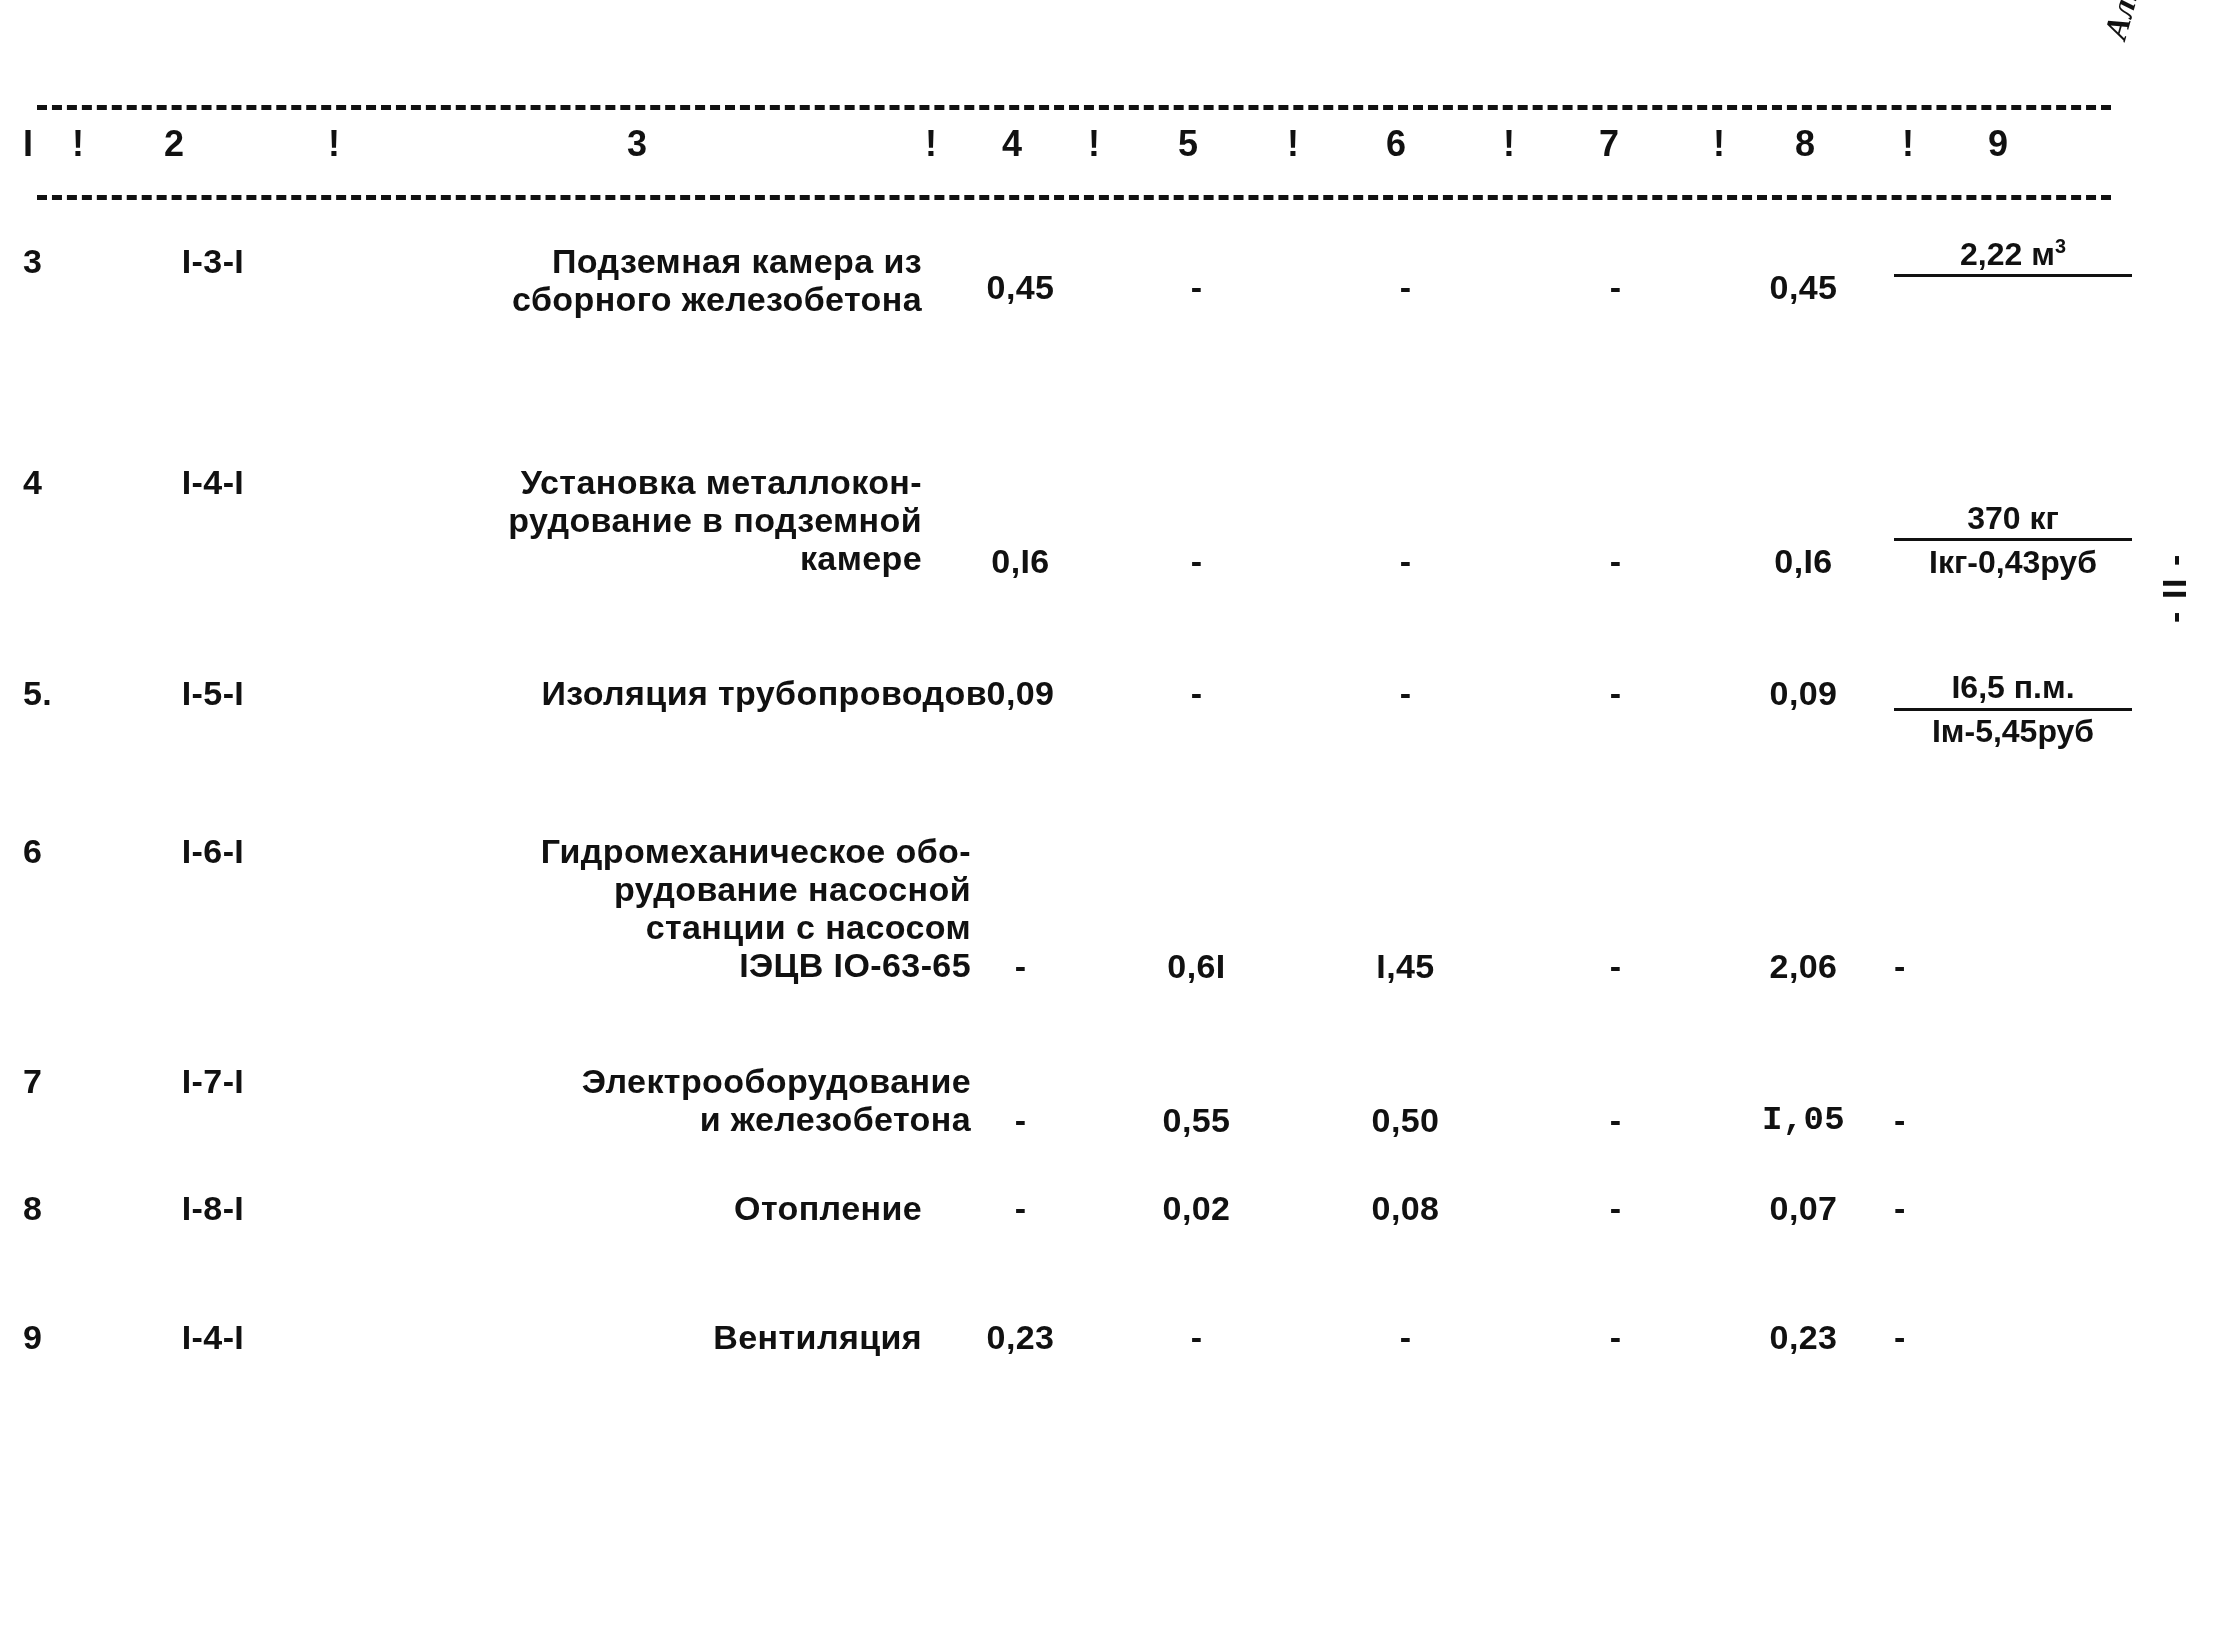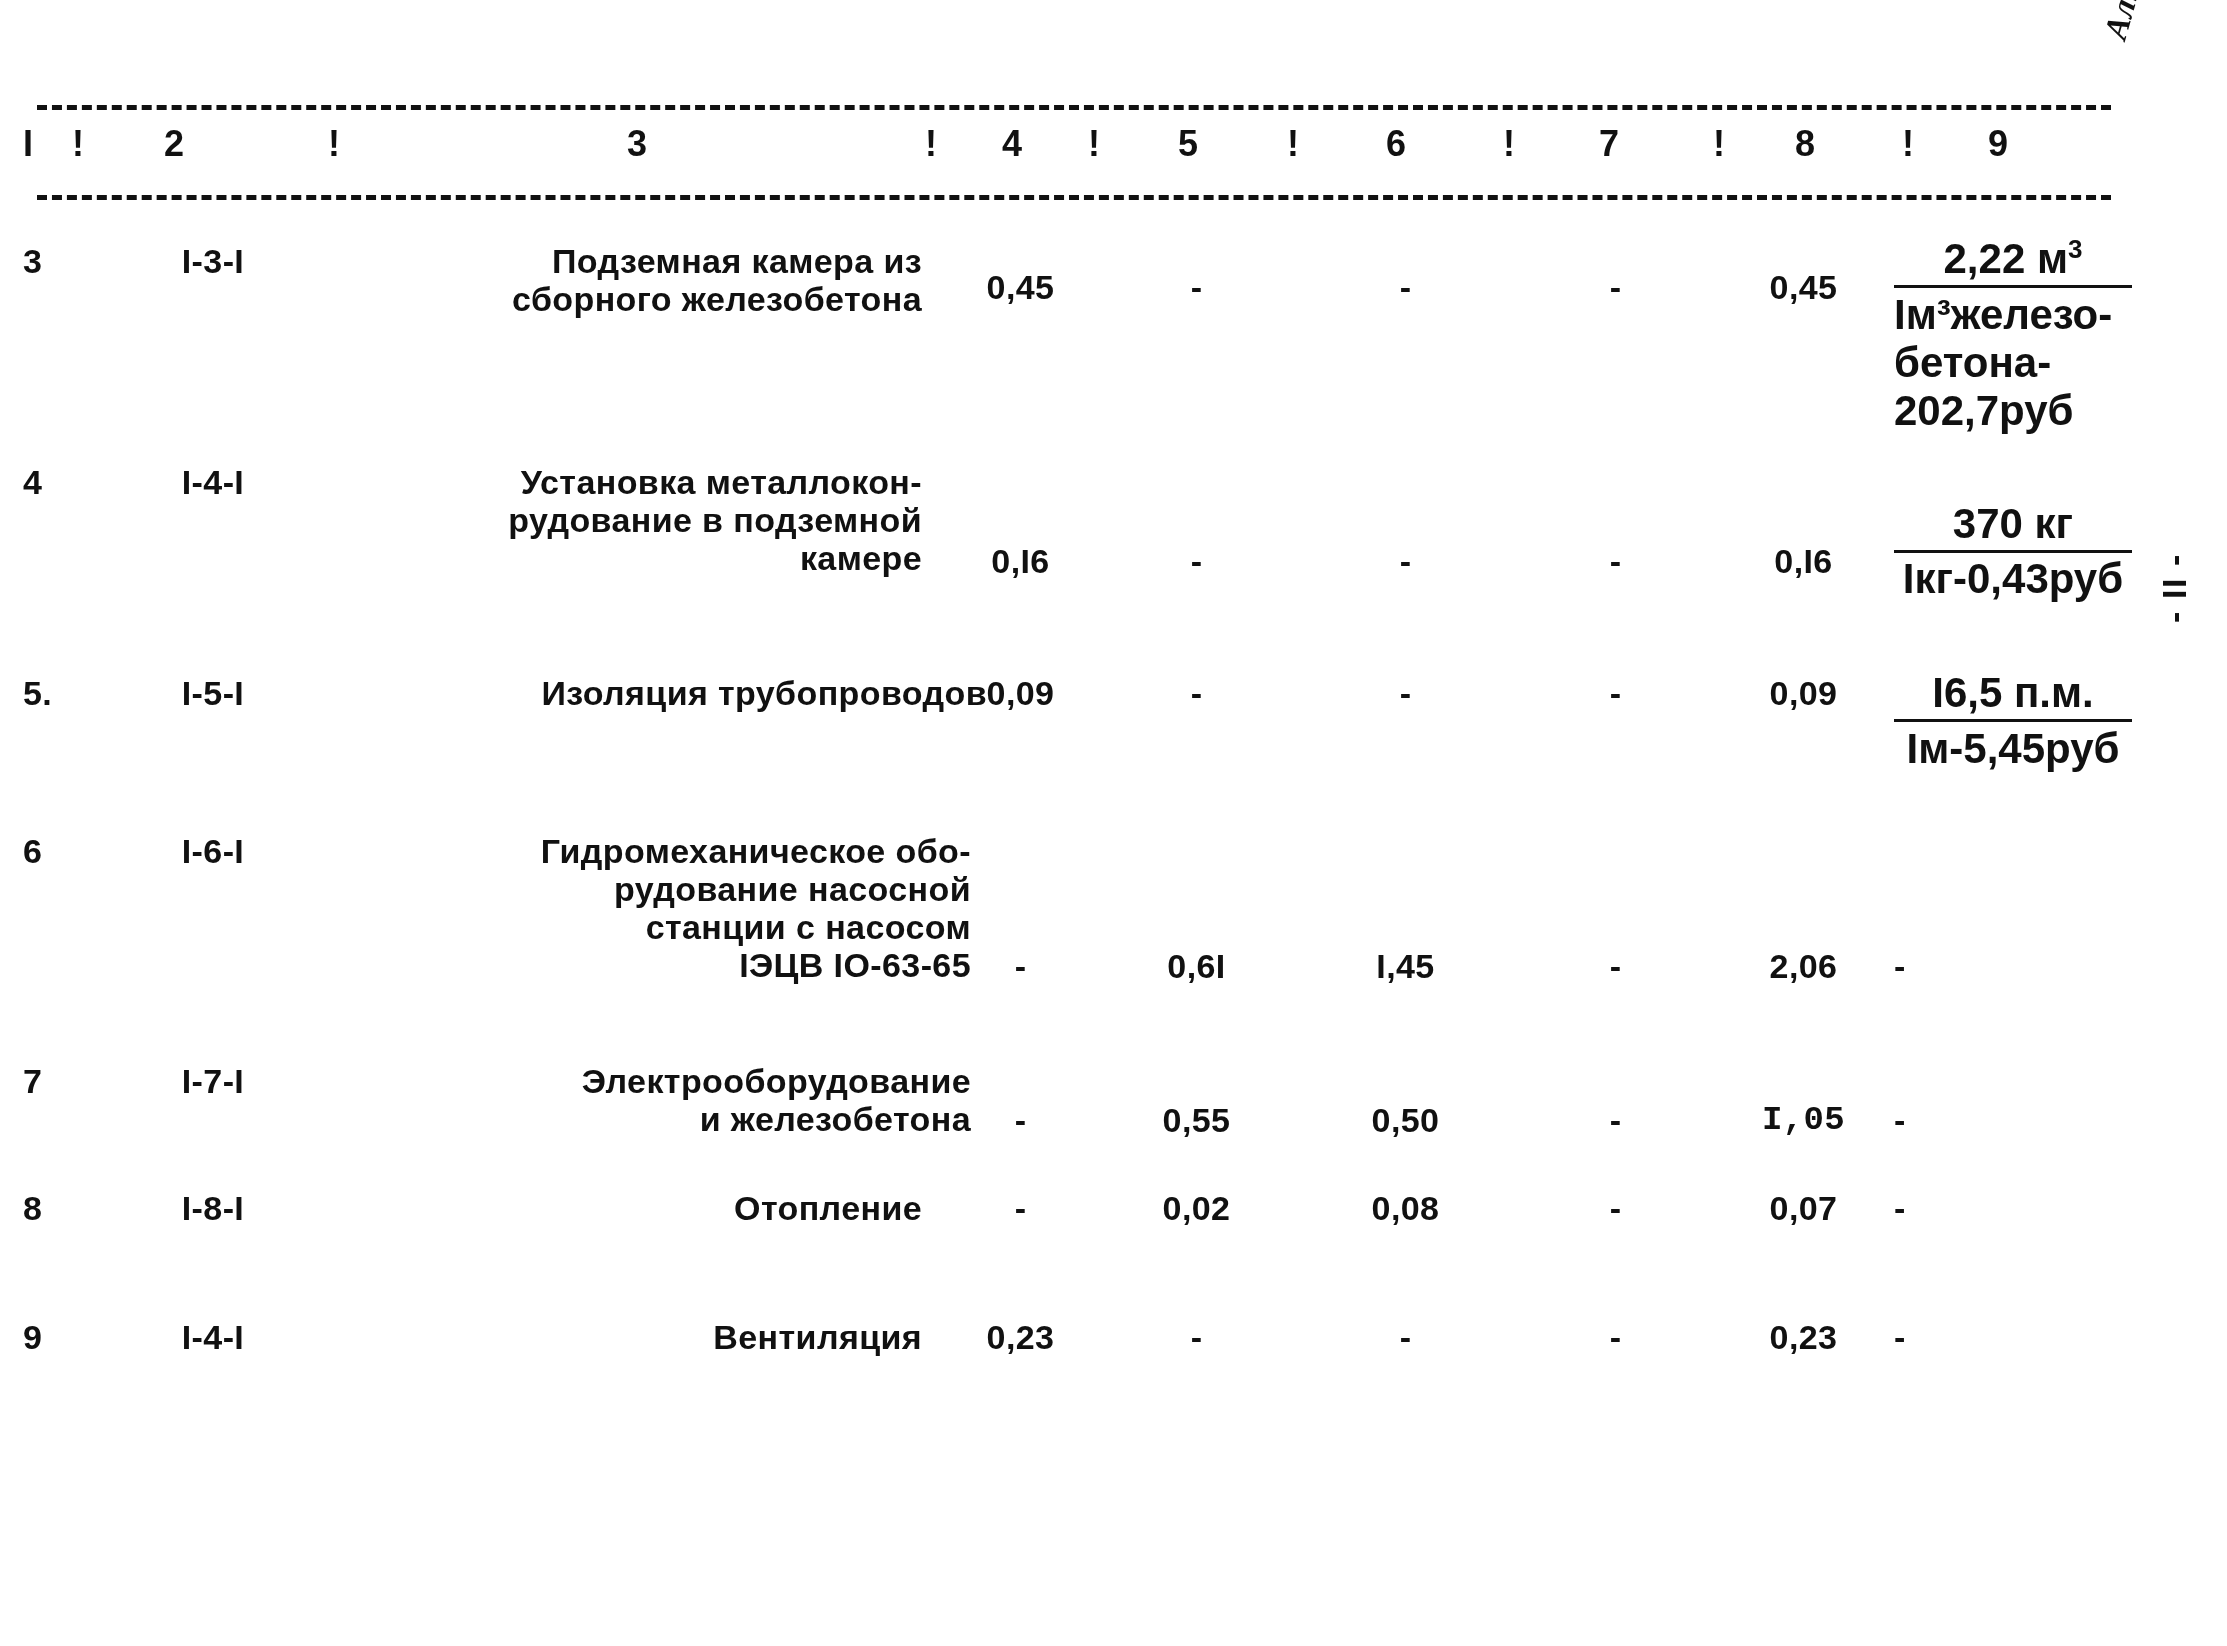--- a/index.html
+++ b/index.html
@@ -73,21 +73,21 @@
   .c-6     { left: 1336px; width: 139px; text-align: center; }
   .c-7     { left: 1554px; width: 123px; text-align: center; }
   .c-8     { left: 1734px; width: 139px; text-align: center; }
   .c-9     { left: 1894px; width: 230px; text-align: left; }
 
   
   .frac {
     position: absolute;
     left: 1894px;
     width: 238px;
-    font-size: 42px;
+    font-size: 32px;
     font-weight: bold;
     line-height: 1.15;
   }
   .frac .num {
     display: block;
     text-align: center;
     border-bottom: 3.3px solid #111111;
     padding-bottom: 1.6px;
   }
   .frac .den {
@@ -157,23 +157,20 @@
     <span class="cell c-code">I-3-I</span>
     <span class="cell c-name">Подземная камера из
 сборного железобетона</span>
     <span class="cell c-4" style="top:26px;">0,45</span>
     <span class="cell c-5" style="top:26px;">-</span>
     <span class="cell c-6" style="top:26px;">-</span>
     <span class="cell c-7" style="top:26px;">-</span>
     <span class="cell c-8" style="top:26px;">0,45</span>
     <span class="frac" style="top:-6.6px;">
       <span class="num"><span>2,22 м</span><sup>3</sup></span>
-      <span class="den" style="white-space:pre-line;">Iм³железо-
-бетона-
-202,7руб</span>
     </span>
   </div>
 
   <div class="row" style="top:463px;">
     <span class="cell c-num">4</span>
     <span class="cell c-code">I-4-I</span>
     <span class="cell c-name">Установка металлокон-
 рудование в подземной
 камере</span>
     <span class="cell c-4" style="top:79px;">0,I6</span>

